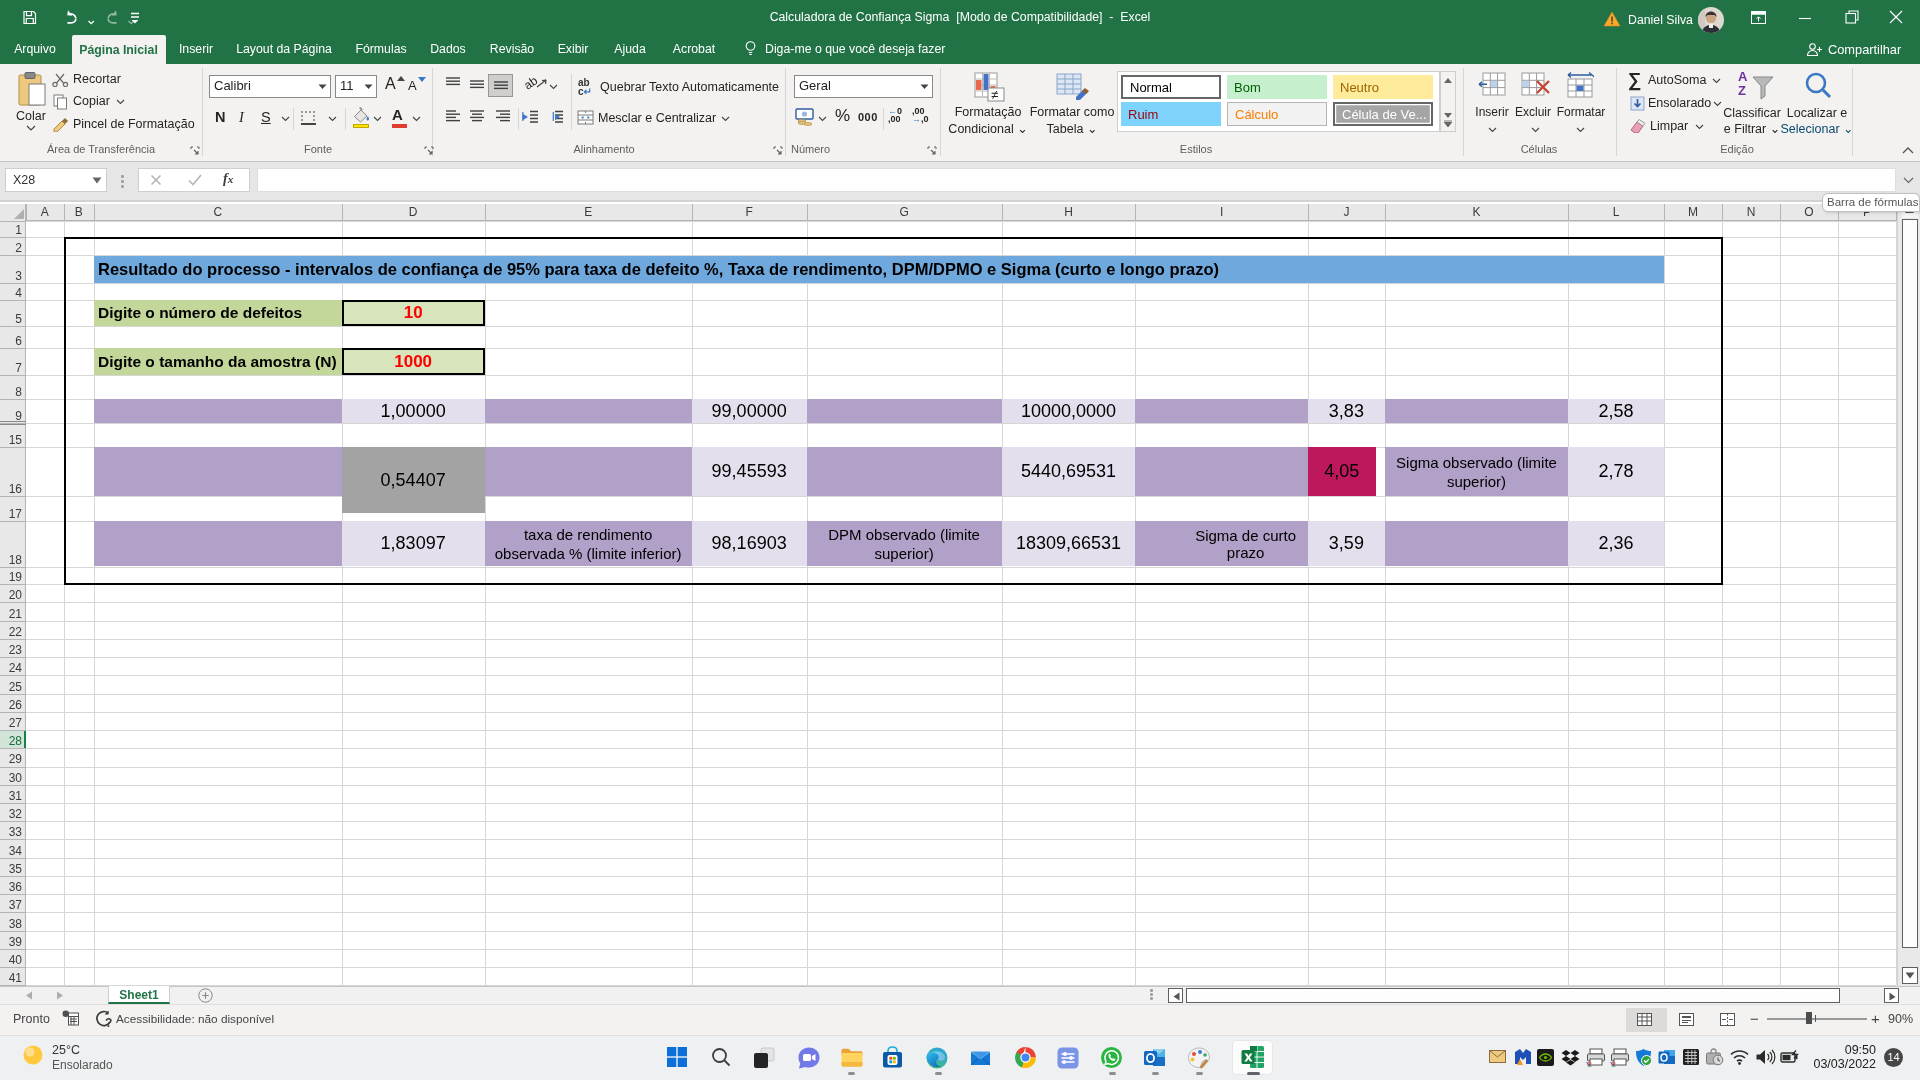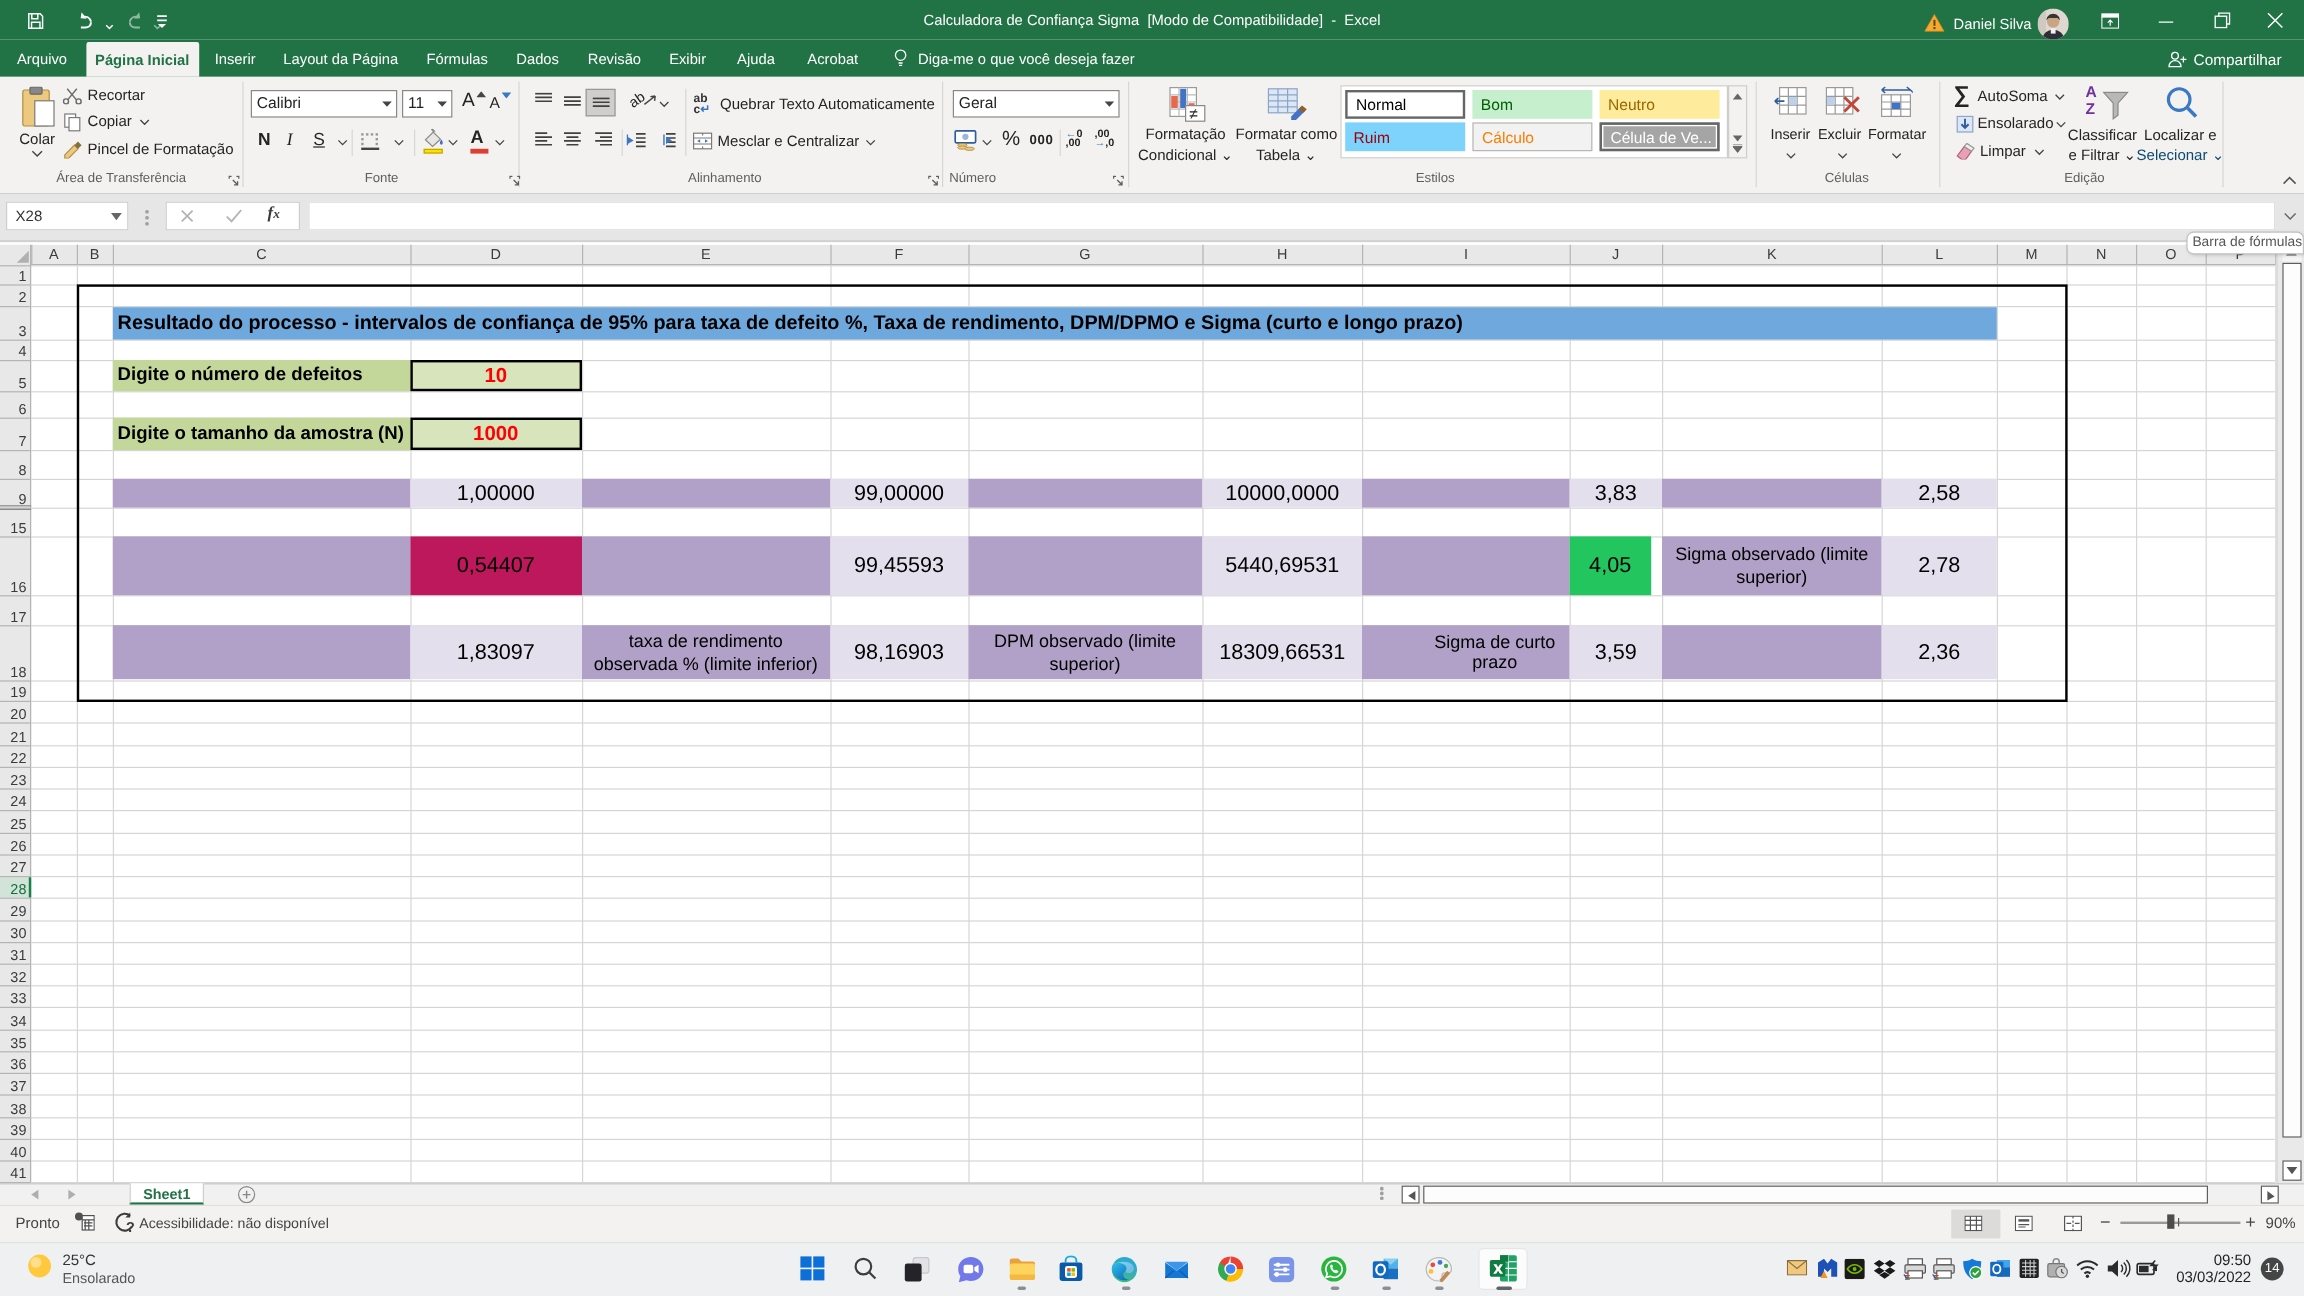--- a/index.html
+++ b/index.html
@@ -627,27 +627,27 @@
 <div style="position:absolute;left:341.7px;top:399px;width:142.90000000000003px;height:24px;background:#e4dfec;display:flex;align-items:center;justify-content:center;text-align:center;font-size:18px;color:#000;">1,00000</div>
 <div style="position:absolute;left:484.6px;top:399px;width:207.10000000000002px;height:24px;background:#b1a0c7;display:flex;align-items:center;justify-content:center;text-align:center;font-size:18px;color:#000;"></div>
 <div style="position:absolute;left:691.7px;top:399px;width:114.89999999999998px;height:24px;background:#e4dfec;display:flex;align-items:center;justify-content:center;text-align:center;font-size:18px;color:#000;">99,00000</div>
 <div style="position:absolute;left:806.6px;top:399px;width:195.0px;height:24px;background:#b1a0c7;display:flex;align-items:center;justify-content:center;text-align:center;font-size:18px;color:#000;"></div>
 <div style="position:absolute;left:1001.6px;top:399px;width:133.80000000000007px;height:24px;background:#e4dfec;display:flex;align-items:center;justify-content:center;text-align:center;font-size:18px;color:#000;">10000,0000</div>
 <div style="position:absolute;left:1135.4px;top:399px;width:172.39999999999986px;height:24px;background:#b1a0c7;display:flex;align-items:center;justify-content:center;text-align:center;font-size:18px;color:#000;"></div>
 <div style="position:absolute;left:1307.8px;top:399px;width:77.20000000000005px;height:24px;background:#e4dfec;display:flex;align-items:center;justify-content:center;text-align:center;font-size:18px;color:#000;">3,83</div>
 <div style="position:absolute;left:1385px;top:399px;width:183px;height:24px;background:#b1a0c7;display:flex;align-items:center;justify-content:center;text-align:center;font-size:18px;color:#000;"></div>
 <div style="position:absolute;left:1568px;top:399px;width:96px;height:24px;background:#e4dfec;display:flex;align-items:center;justify-content:center;text-align:center;font-size:18px;color:#000;">2,58</div>
 <div style="position:absolute;left:94px;top:447px;width:247.7px;height:49px;background:#b1a0c7;display:flex;align-items:center;justify-content:center;text-align:center;font-size:18px;color:#000;"></div>
-<div style="position:absolute;left:341.7px;top:447px;width:142.90000000000003px;height:49px;background:#be185d;display:flex;align-items:center;justify-content:center;text-align:center;font-size:18px;color:#000;">0,54407</div>
+<div style="position:absolute;left:341.7px;top:447px;width:142.90000000000003px;height:66px;background:#a3a3a3;display:flex;align-items:center;justify-content:center;text-align:center;font-size:18px;color:#000;">0,54407</div>
 <div style="position:absolute;left:484.6px;top:447px;width:207.10000000000002px;height:49px;background:#b1a0c7;display:flex;align-items:center;justify-content:center;text-align:center;font-size:18px;color:#000;"></div>
 <div style="position:absolute;left:691.7px;top:447px;width:114.89999999999998px;height:49px;background:#e4dfec;display:flex;align-items:center;justify-content:center;text-align:center;font-size:18px;color:#000;">99,45593</div>
 <div style="position:absolute;left:806.6px;top:447px;width:195.0px;height:49px;background:#b1a0c7;display:flex;align-items:center;justify-content:center;text-align:center;font-size:18px;color:#000;"></div>
 <div style="position:absolute;left:1001.6px;top:447px;width:133.80000000000007px;height:49px;background:#e4dfec;display:flex;align-items:center;justify-content:center;text-align:center;font-size:18px;color:#000;">5440,69531</div>
 <div style="position:absolute;left:1135.4px;top:447px;width:172.39999999999986px;height:49px;background:#b1a0c7;display:flex;align-items:center;justify-content:center;text-align:center;font-size:18px;color:#000;"></div>
-<div style="position:absolute;left:1307.8px;top:447px;width:68px;height:49px;background:#22c55e;display:flex;align-items:center;justify-content:center;text-align:right;font-size:18px;color:#000;">4,05</div>
+<div style="position:absolute;left:1307.8px;top:447px;width:68px;height:49px;background:#be185d;display:flex;align-items:center;justify-content:center;text-align:right;font-size:18px;color:#000;">4,05</div>
 <div style="position:absolute;left:1385px;top:447px;width:183px;height:49px;background:#b1a0c7;display:flex;align-items:center;justify-content:center;text-align:center;font-size:18px;color:#000;font-size:15px;line-height:19px;">Sigma observado (limite<br>superior)</div>
 <div style="position:absolute;left:1568px;top:447px;width:96px;height:49px;background:#e4dfec;display:flex;align-items:center;justify-content:center;text-align:center;font-size:18px;color:#000;">2,78</div>
 <div style="position:absolute;left:94px;top:521px;width:247.7px;height:45px;background:#b1a0c7;display:flex;align-items:center;justify-content:center;text-align:center;font-size:18px;color:#000;"></div>
 <div style="position:absolute;left:341.7px;top:521px;width:142.90000000000003px;height:45px;background:#e4dfec;display:flex;align-items:center;justify-content:center;text-align:center;font-size:18px;color:#000;">1,83097</div>
 <div style="position:absolute;left:484.6px;top:521px;width:207.10000000000002px;height:45px;background:#b1a0c7;display:flex;align-items:center;justify-content:center;text-align:center;font-size:18px;color:#000;font-size:15px;line-height:19px;">taxa de rendimento<br>observada % (limite inferior)</div>
 <div style="position:absolute;left:691.7px;top:521px;width:114.89999999999998px;height:45px;background:#e4dfec;display:flex;align-items:center;justify-content:center;text-align:center;font-size:18px;color:#000;">98,16903</div>
 <div style="position:absolute;left:806.6px;top:521px;width:195.0px;height:45px;background:#b1a0c7;display:flex;align-items:center;justify-content:center;text-align:center;font-size:18px;color:#000;font-size:15px;line-height:19px;">DPM observado (limite<br>superior)</div>
 <div style="position:absolute;left:1001.6px;top:521px;width:133.80000000000007px;height:45px;background:#e4dfec;display:flex;align-items:center;justify-content:center;text-align:center;font-size:18px;color:#000;">18309,66531</div>
 <div style="position:absolute;left:1135.4px;top:521px;width:172.39999999999986px;height:45px;background:#b1a0c7;display:flex;align-items:center;justify-content:center;text-align:center;font-size:18px;color:#000;font-size:15px;padding-left:48px;">Sigma de curto prazo</div>
 <div style="position:absolute;left:1307.8px;top:521px;width:77.20000000000005px;height:45px;background:#e4dfec;display:flex;align-items:center;justify-content:center;text-align:center;font-size:18px;color:#000;">3,59</div>

